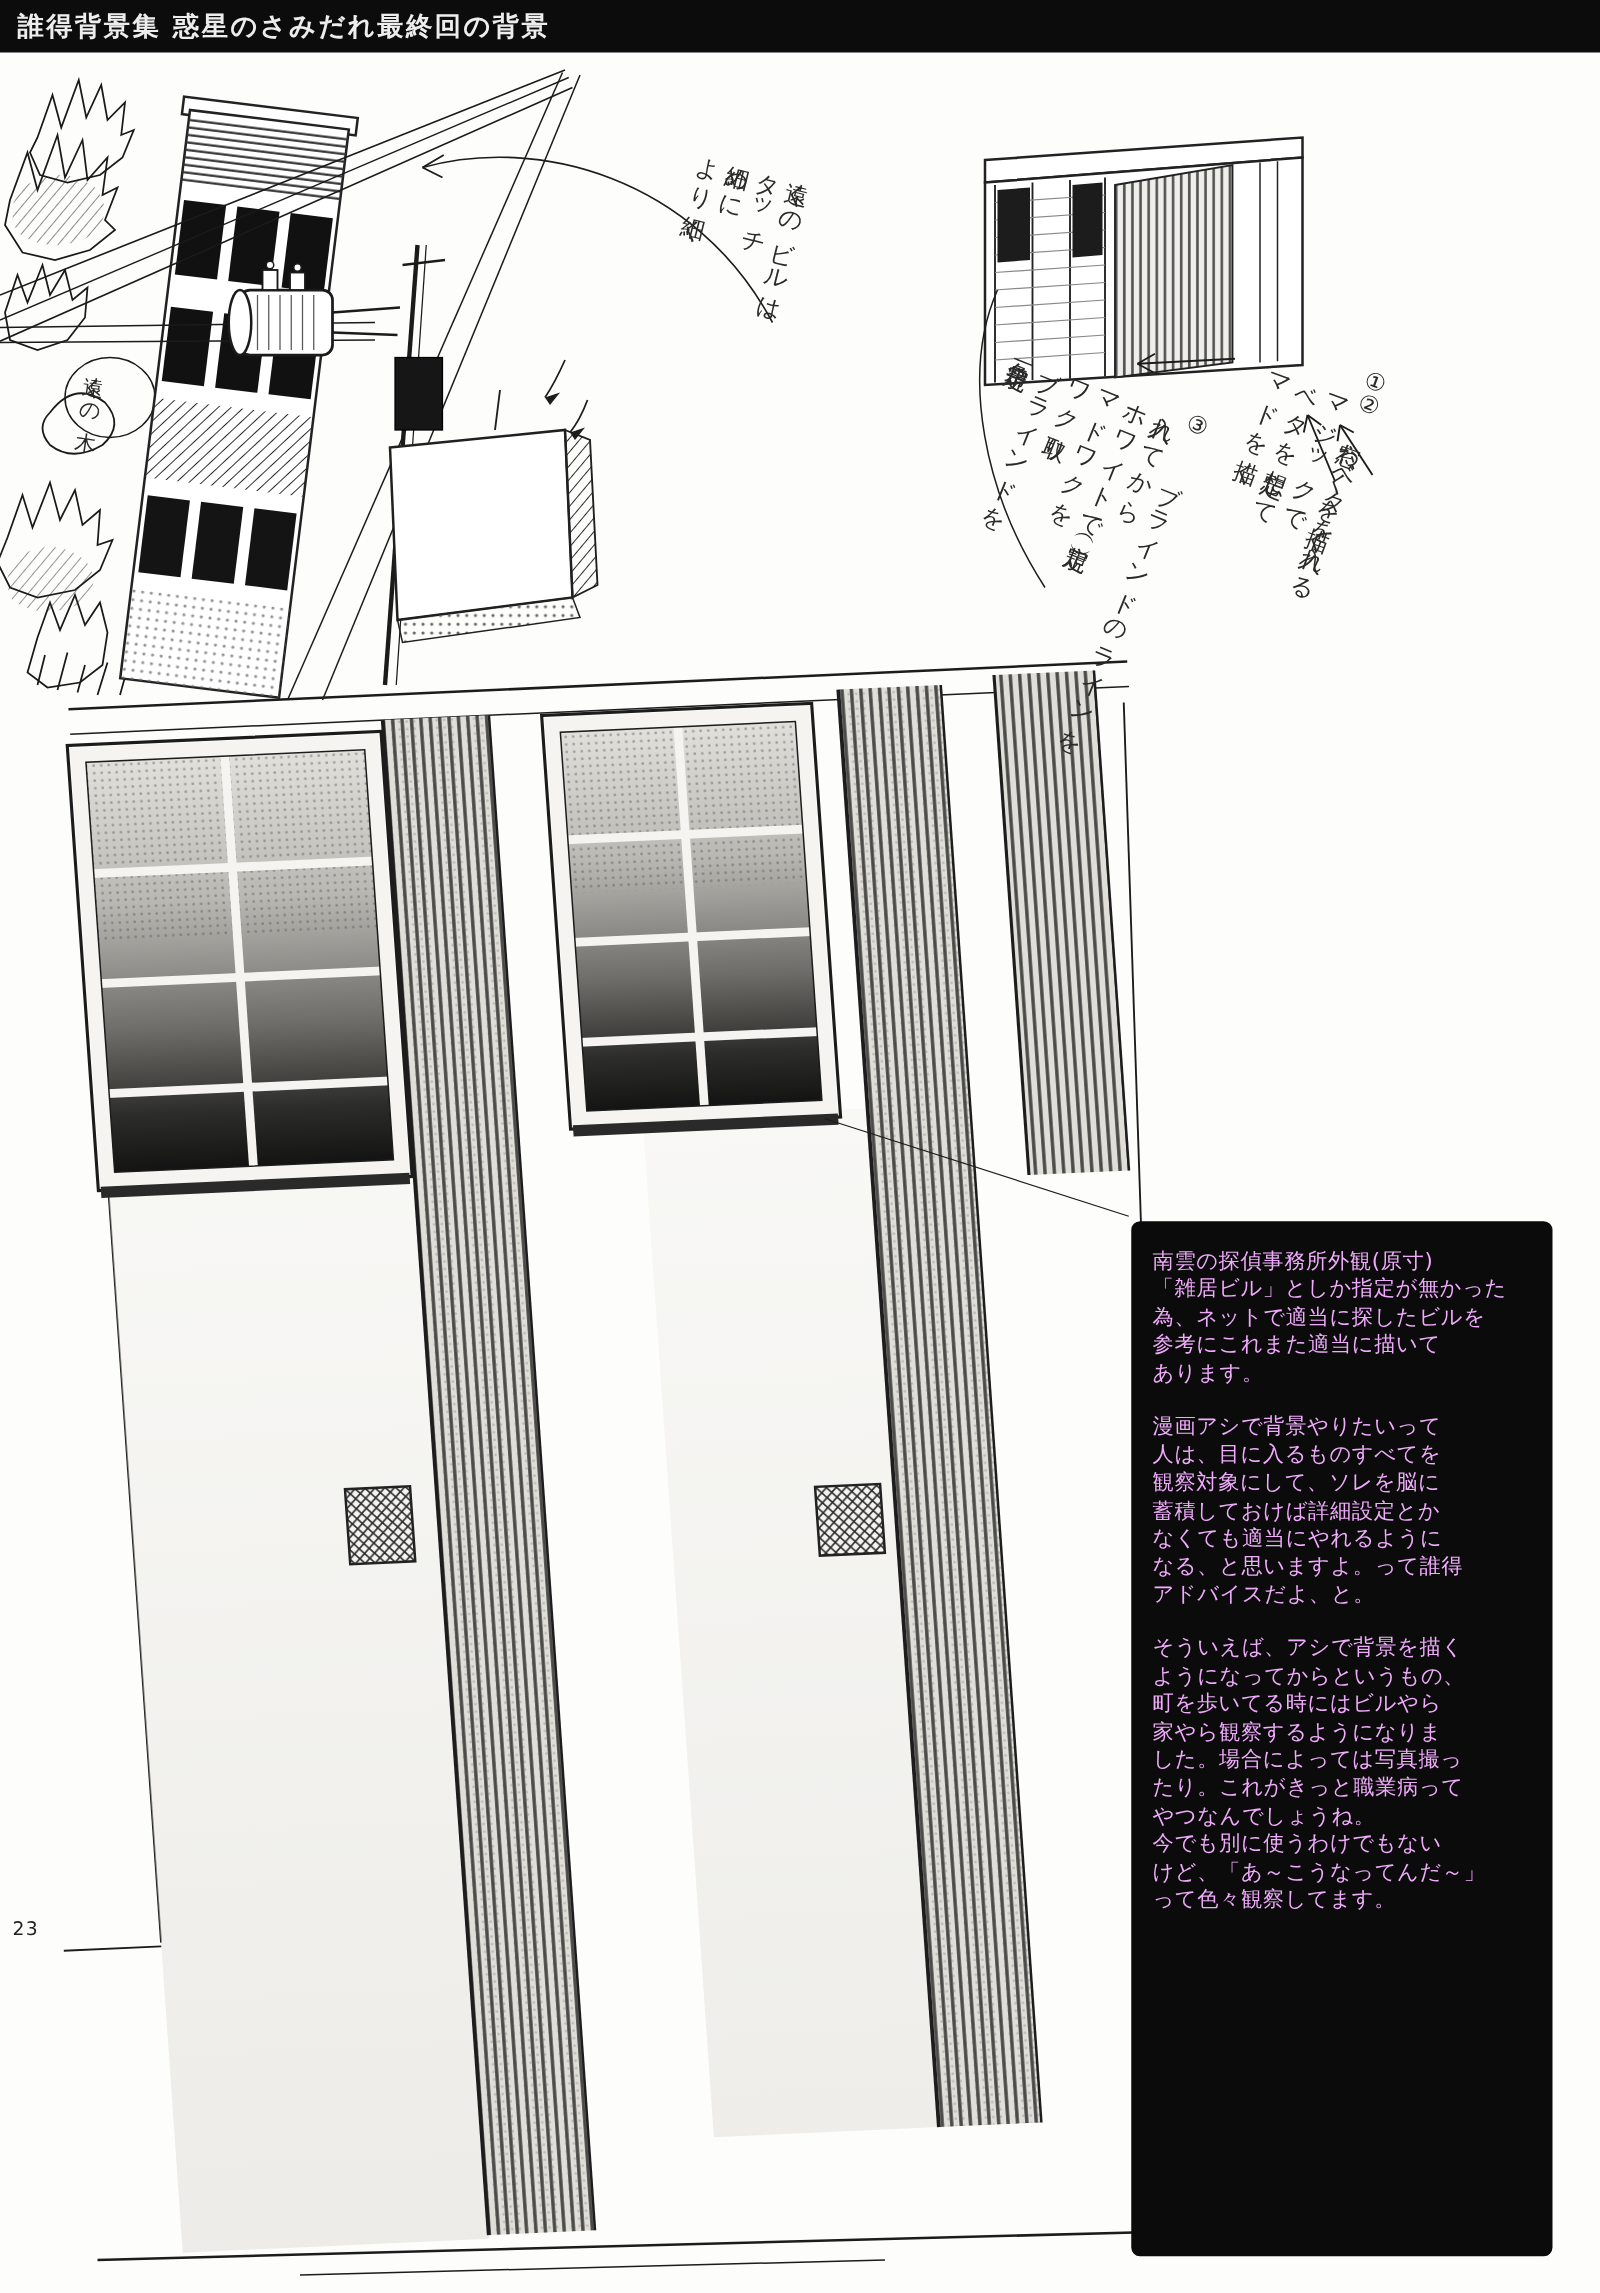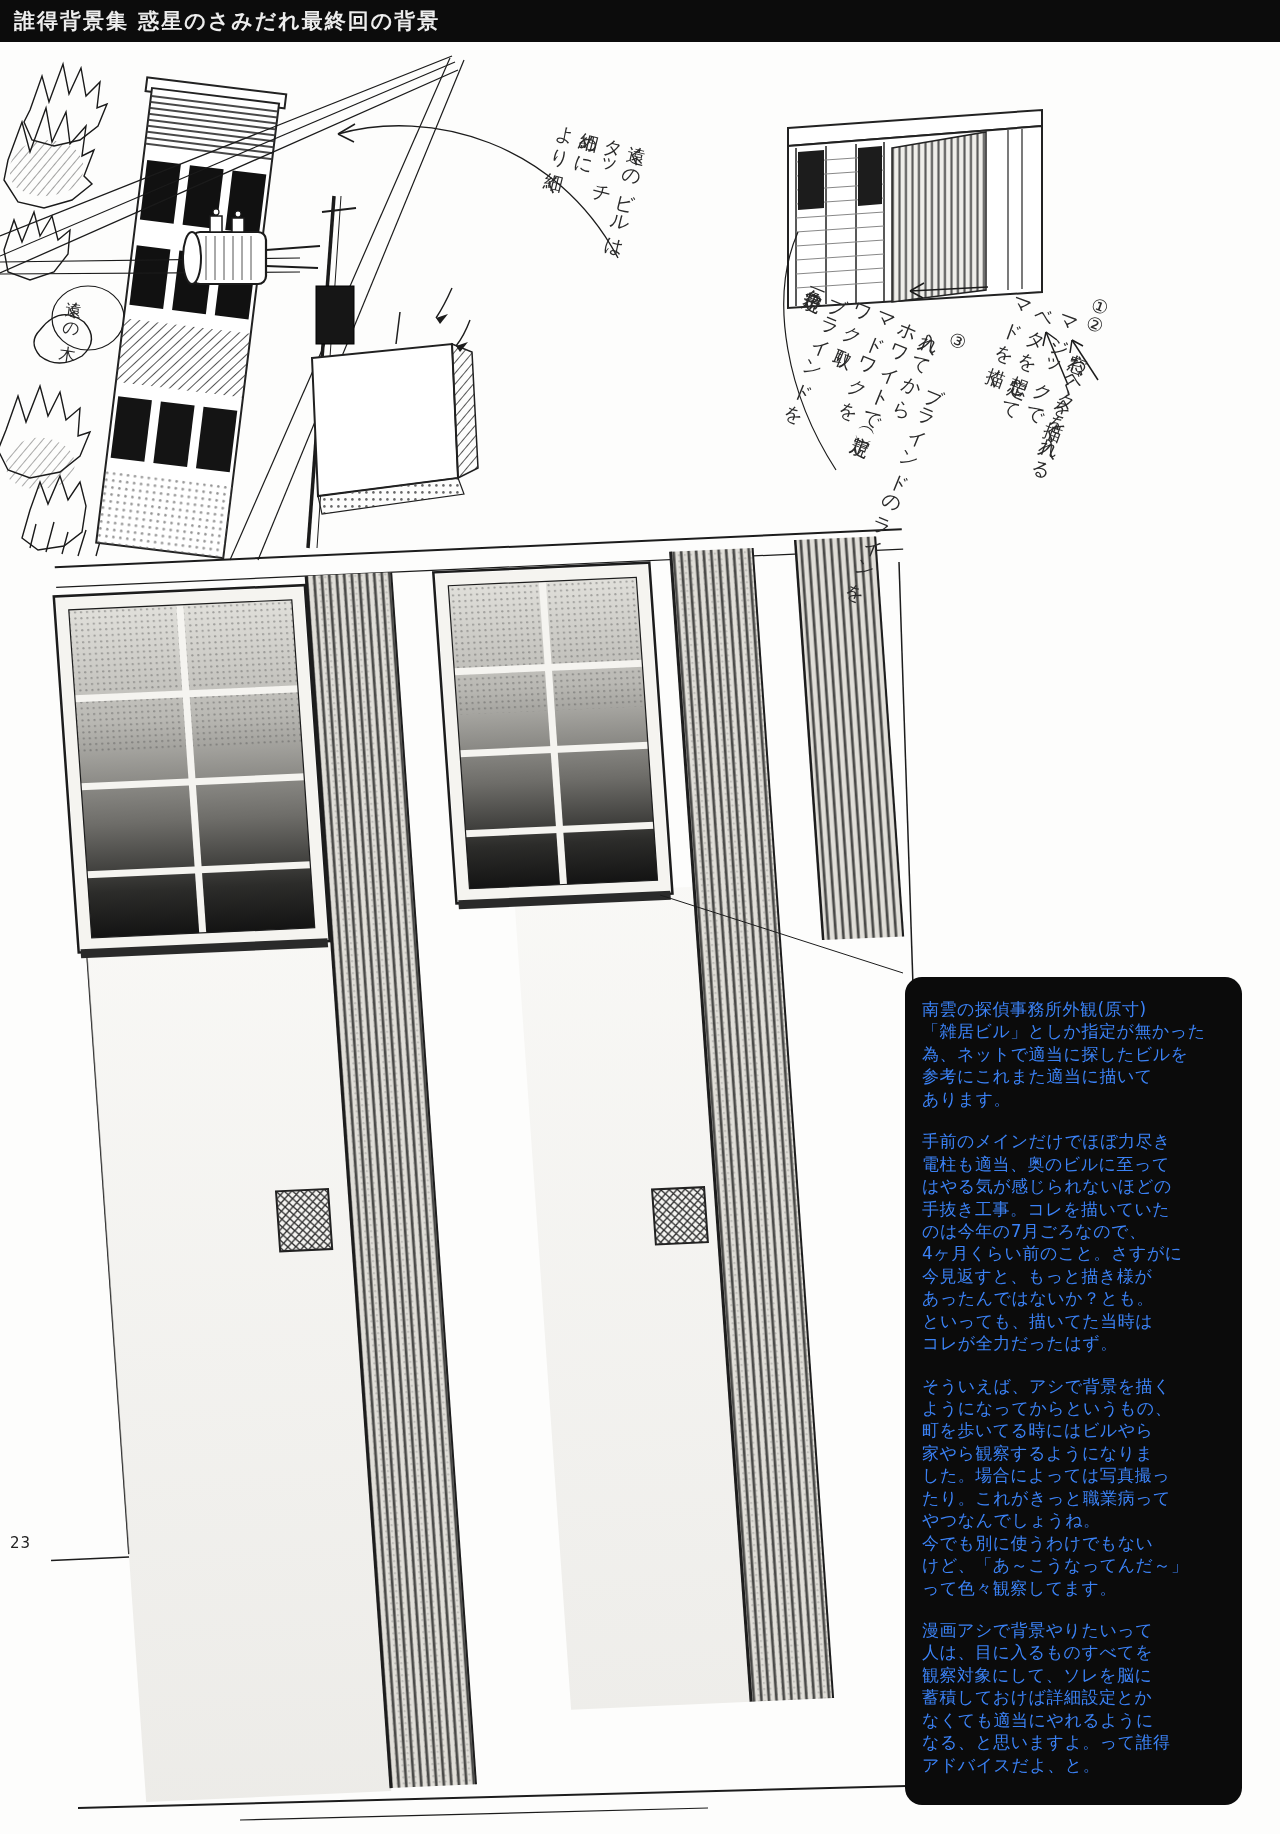--- a/index.html
+++ b/index.html
@@ -25,23 +25,23 @@
     position:absolute;z-index:2;
     writing-mode:vertical-rl;text-orientation:upright;
     white-space:pre-line;color:#2a2a2a;
     font-size:19px;line-height:1.3;letter-spacing:2px;
     transform-origin:top right;
   }
   .vnote.small{font-size:17px;}
   
   .commentary{
     position:absolute;left:905px;top:977px;width:337px;height:828px;
-    background:#0b0b0b;border-radius:17px;z-index:3;
+    background:#0b0b0b;border-radius:7px;z-index:3;
     box-sizing:border-box;padding:21px 15px 10px 17px;
-    color:#3b82f6;
+    color:#f0abfc;
   }
   .commentary p{
     margin:0 0 20px 0;white-space:pre-line;
     font-size:17px;line-height:1.32;letter-spacing:0.5px;
   }
   .pageno{
     position:absolute;left:10px;top:1534px;z-index:4;
     font-size:15px;color:#222;letter-spacing:1px;
   }
 </style>
@@ -302,44 +302,34 @@
 ワク取り
 ブラインドを
 三角定規？</div>
 
   <div class="commentary">
     <p>南雲の探偵事務所外観(原寸)
 「雑居ビル」としか指定が無かった
 為、ネットで適当に探したビルを
 参考にこれまた適当に描いて
 あります。</p>
-    <p>手前のメインだけでほぼ力尽き
-電柱も適当、奥のビルに至って
-はやる気が感じられないほどの
-手抜き工事。コレを描いていた
-のは今年の7月ごろなので、
-4ヶ月くらい前のこと。さすがに
-今見返すと、もっと描き様が
-あったんではないか？とも。
-といっても、描いてた当時は
-コレが全力だったはず。</p>
+    <p>漫画アシで背景やりたいって
+人は、目に入るものすべてを
+観察対象にして、ソレを脳に
+蓄積しておけば詳細設定とか
+なくても適当にやれるように
+なる、と思いますよ。って誰得
+アドバイスだよ、と。</p>
     <p>そういえば、アシで背景を描く
 ようになってからというもの、
 町を歩いてる時にはビルやら
 家やら観察するようになりま
 した。場合によっては写真撮っ
 たり。これがきっと職業病って
 やつなんでしょうね。
 今でも別に使うわけでもない
 けど、「あ～こうなってんだ～」
 って色々観察してます。</p>
-    <p>漫画アシで背景やりたいって
-人は、目に入るものすべてを
-観察対象にして、ソレを脳に
-蓄積しておけば詳細設定とか
-なくても適当にやれるように
-なる、と思いますよ。って誰得
-アドバイスだよ、と。</p>
   </div>
 
   <div class="pageno">23</div>
 
 </div>
 
 </body></html>

